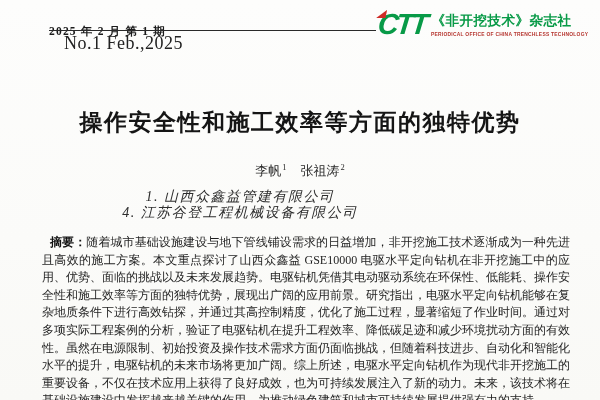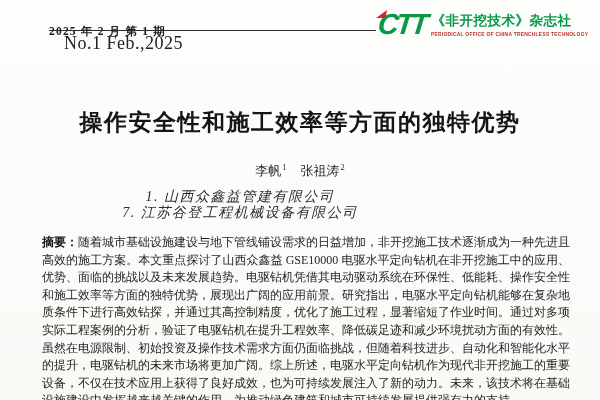--- a/index.html
+++ b/index.html
@@ -90,21 +90,21 @@
 
   
   .abstract-block {
     position: absolute; left: 42px; top: 234px; width: 528px;
   }
   .abstract-text {
     font-size: 12px; line-height: 17.6px;
     text-align: justify; text-justify: inter-character;
     color: #1e1e1e;
   }
-  .run-in-label { font-weight: bold; color: #111; }
+  .run-in-label { font-weight: bold; color: #111; margin-left: 8px; }
 </style>
 </head>
 <body>
 
 <div class="page">
 
   <div class="issue-cn">2025 年 2 月 第 1 期</div>
   <div class="header-rule"></div>
   <div class="issue-en">No.1 Feb.,2025</div>
 
@@ -119,20 +119,20 @@
     </div>
   </div>
 
   <h1 class="article-title">操作安全性和施工效率等方面的独特优势</h1>
 
   <div class="authors">
     <span class="author"><span>李帆</span><sup>1</sup></span><span class="author"><span>张祖涛</span><sup>2</sup></span>
   </div>
 
   <div class="affiliation affil-1">1. 山西众鑫益管建有限公司</div>
-  <div class="affiliation affil-2">7. 江苏谷登工程机械设备有限公司</div>
+  <div class="affiliation affil-2">4. 江苏谷登工程机械设备有限公司</div>
 
   <div class="abstract-block">
     <p class="abstract-text"><span class="run-in-label">摘要：</span><span>随着城市基础设施建设与地下管线铺设需求的日益增加，非开挖施工技术逐渐成为一种先进且高效的施工方案。本文重点探讨了山西众鑫益 GSE10000 电驱水平定向钻机在非开挖施工中的应用、优势、面临的挑战以及未来发展趋势。电驱钻机凭借其电动驱动系统在环保性、低能耗、操作安全性和施工效率等方面的独特优势，展现出广阔的应用前景。研究指出，电驱水平定向钻机能够在复杂地质条件下进行高效钻探，并通过其高控制精度，优化了施工过程，显著缩短了作业时间。通过对多项实际工程案例的分析，验证了电驱钻机在提升工程效率、降低碳足迹和减少环境扰动方面的有效性。虽然在电源限制、初始投资及操作技术需求方面仍面临挑战，但随着科技进步、自动化和智能化水平的提升，电驱钻机的未来市场将更加广阔。综上所述，电驱水平定向钻机作为现代非开挖施工的重要设备，不仅在技术应用上获得了良好成效，也为可持续发展注入了新的动力。未来，该技术将在基础设施建设中发挥越来越关键的作用，为推动绿色建筑和城市可持续发展提供强有力的支持。</span></p>
 
   </div>
 
 </div>
 
 </body></html>

